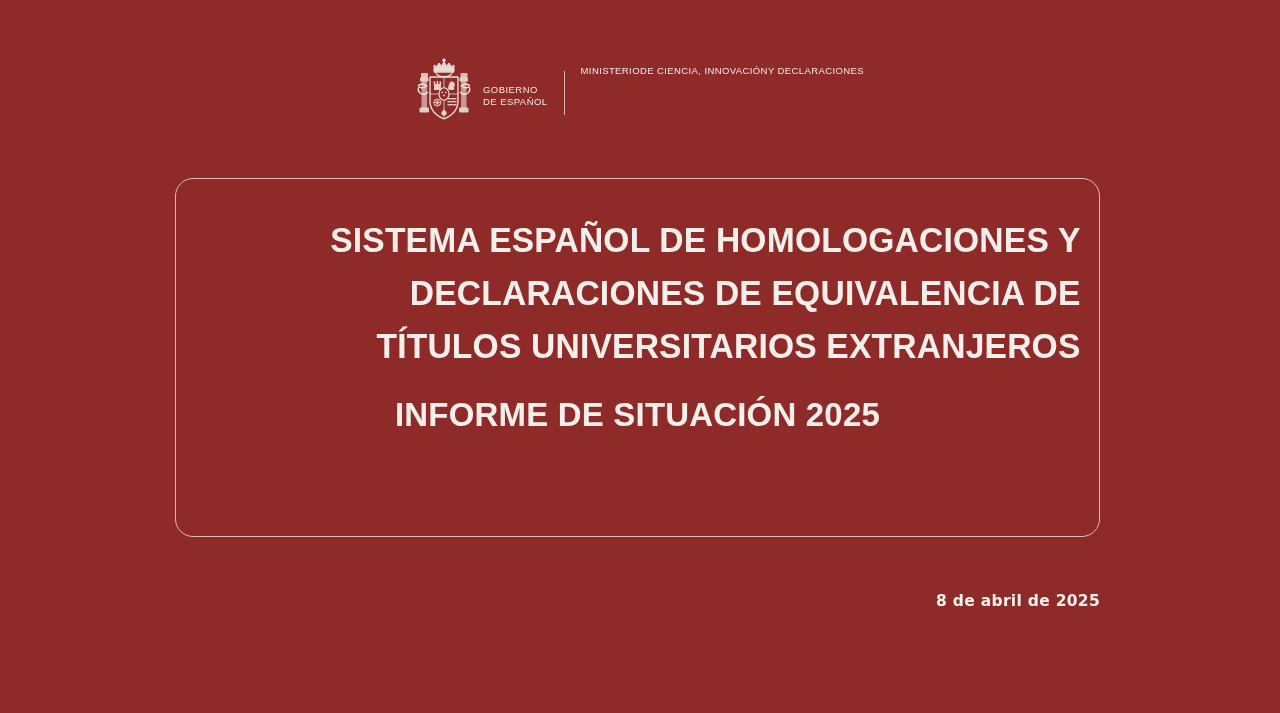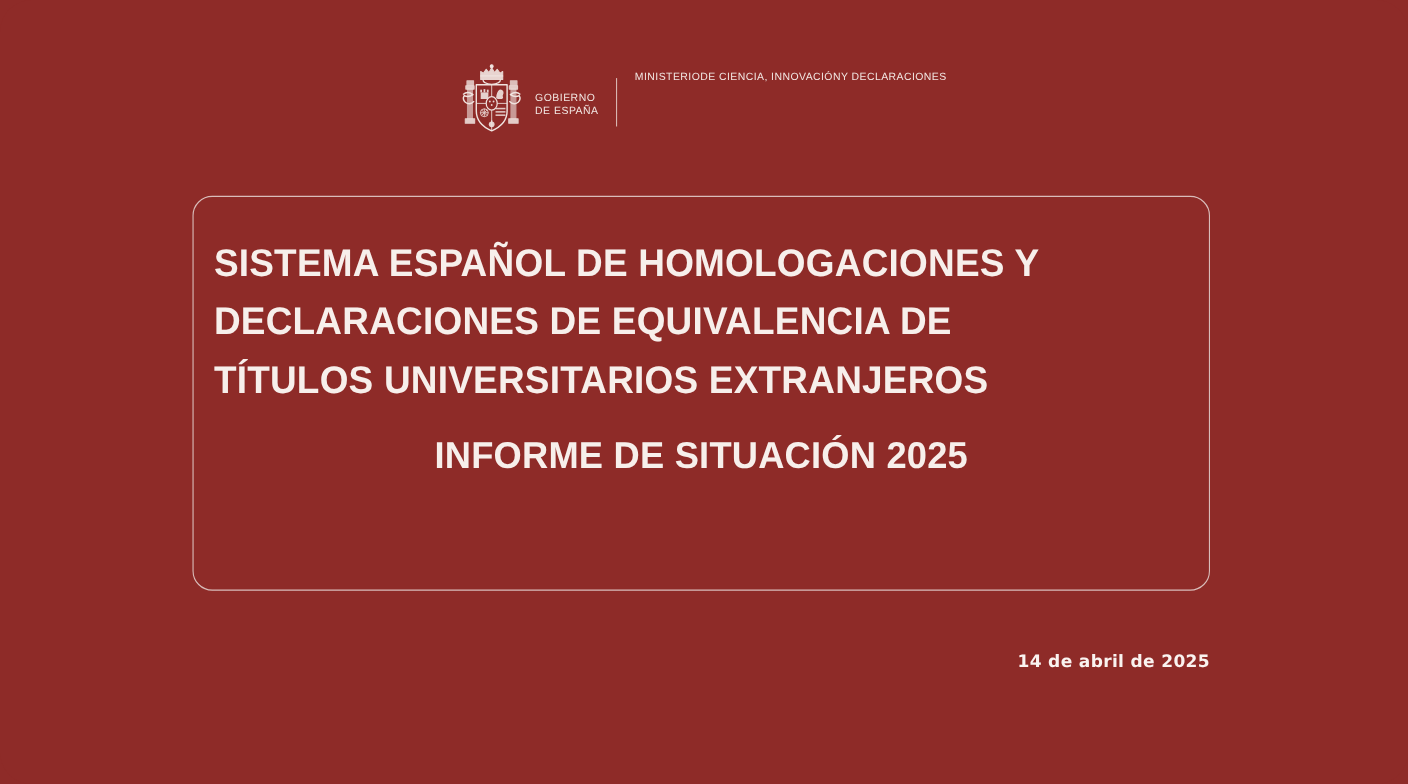--- a/index.html
+++ b/index.html
@@ -100,21 +100,21 @@
     border: 1px solid #d9bdba;
     border-radius: 18px;
     display: flex;
     flex-direction: column;
     align-items: center;
   }
 
   .title-block {
     margin-top: 34px;
     width: 100%;
-    text-align: left;
+    text-align: right;
   }
   .title-line {
     display: block;
     color: #f7efeb;
     font-family: "Liberation Sans", sans-serif;
     font-weight: bold;
     font-size: 35px;
     line-height: 53px;
     letter-spacing: 0.2px;
     transform: scaleX(0.96);
@@ -220,21 +220,21 @@
           <g opacity="0.92" fill="#f0e3df" stroke="none">
             <circle cx="26.3" cy="36.3" r="0.85"></circle>
             <circle cx="29.7" cy="36.3" r="0.85"></circle>
             <circle cx="28" cy="39.4" r="0.85"></circle>
           </g>
         </g>
       </svg>
 
       <div class="brand-gob">
         <span>GOBIERNO</span>
-        <span>DE ESPAÑA</span>
+        <span>DE ESPAÑOL</span>
       </div>
 
       <div class="brand-divider"></div>
 
       <div class="brand-min">
         <span>MINISTERIO</span>
         <span>DE CIENCIA, INNOVACIÓN</span>
         <span>Y DECLARACIONES</span>
       </div>
 
@@ -248,15 +248,15 @@
       <span class="title-line">DECLARACIONES DE EQUIVALENCIA DE</span>
       <span class="title-line">TÍTULOS UNIVERSITARIOS EXTRANJEROS</span>
     </div>
 
     <div class="subtitle-block">
       <span class="subtitle-line">INFORME DE SITUACIÓN 2025</span>
     </div>
 
   </div>
 
-  <div class="date-line">14 de abril de 2025</div>
+  <div class="date-line">8 de abril de 2025</div>
 
 </div>
 
 </body></html>

